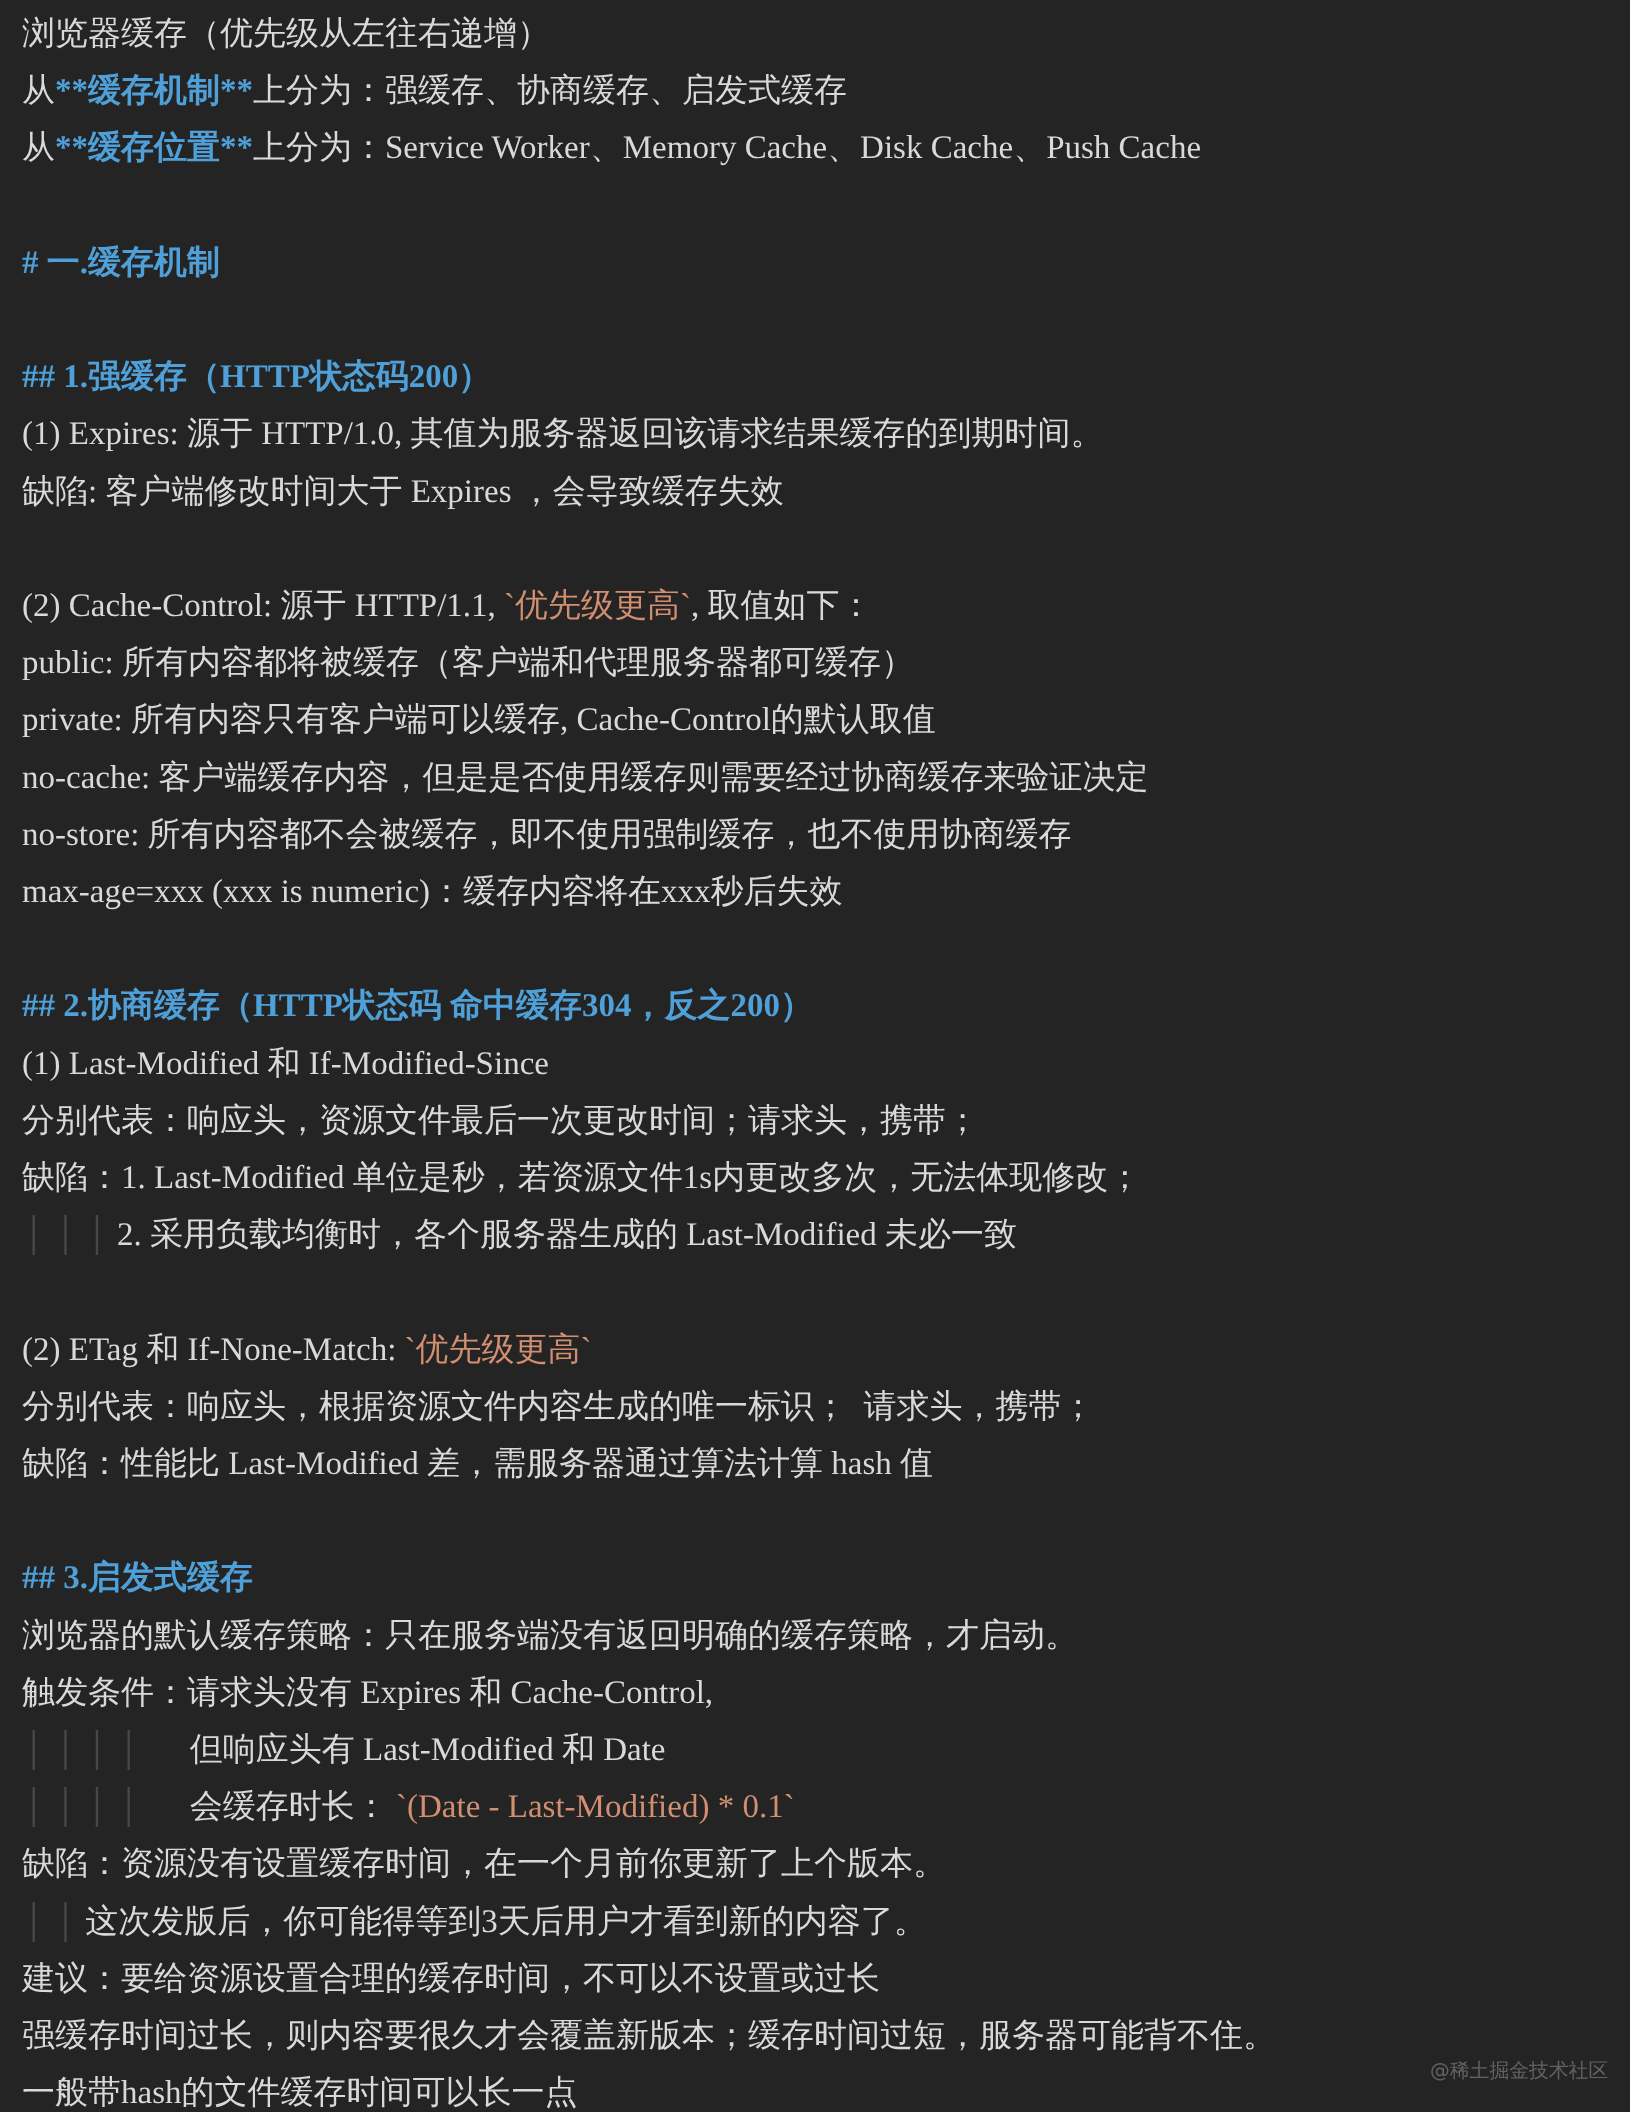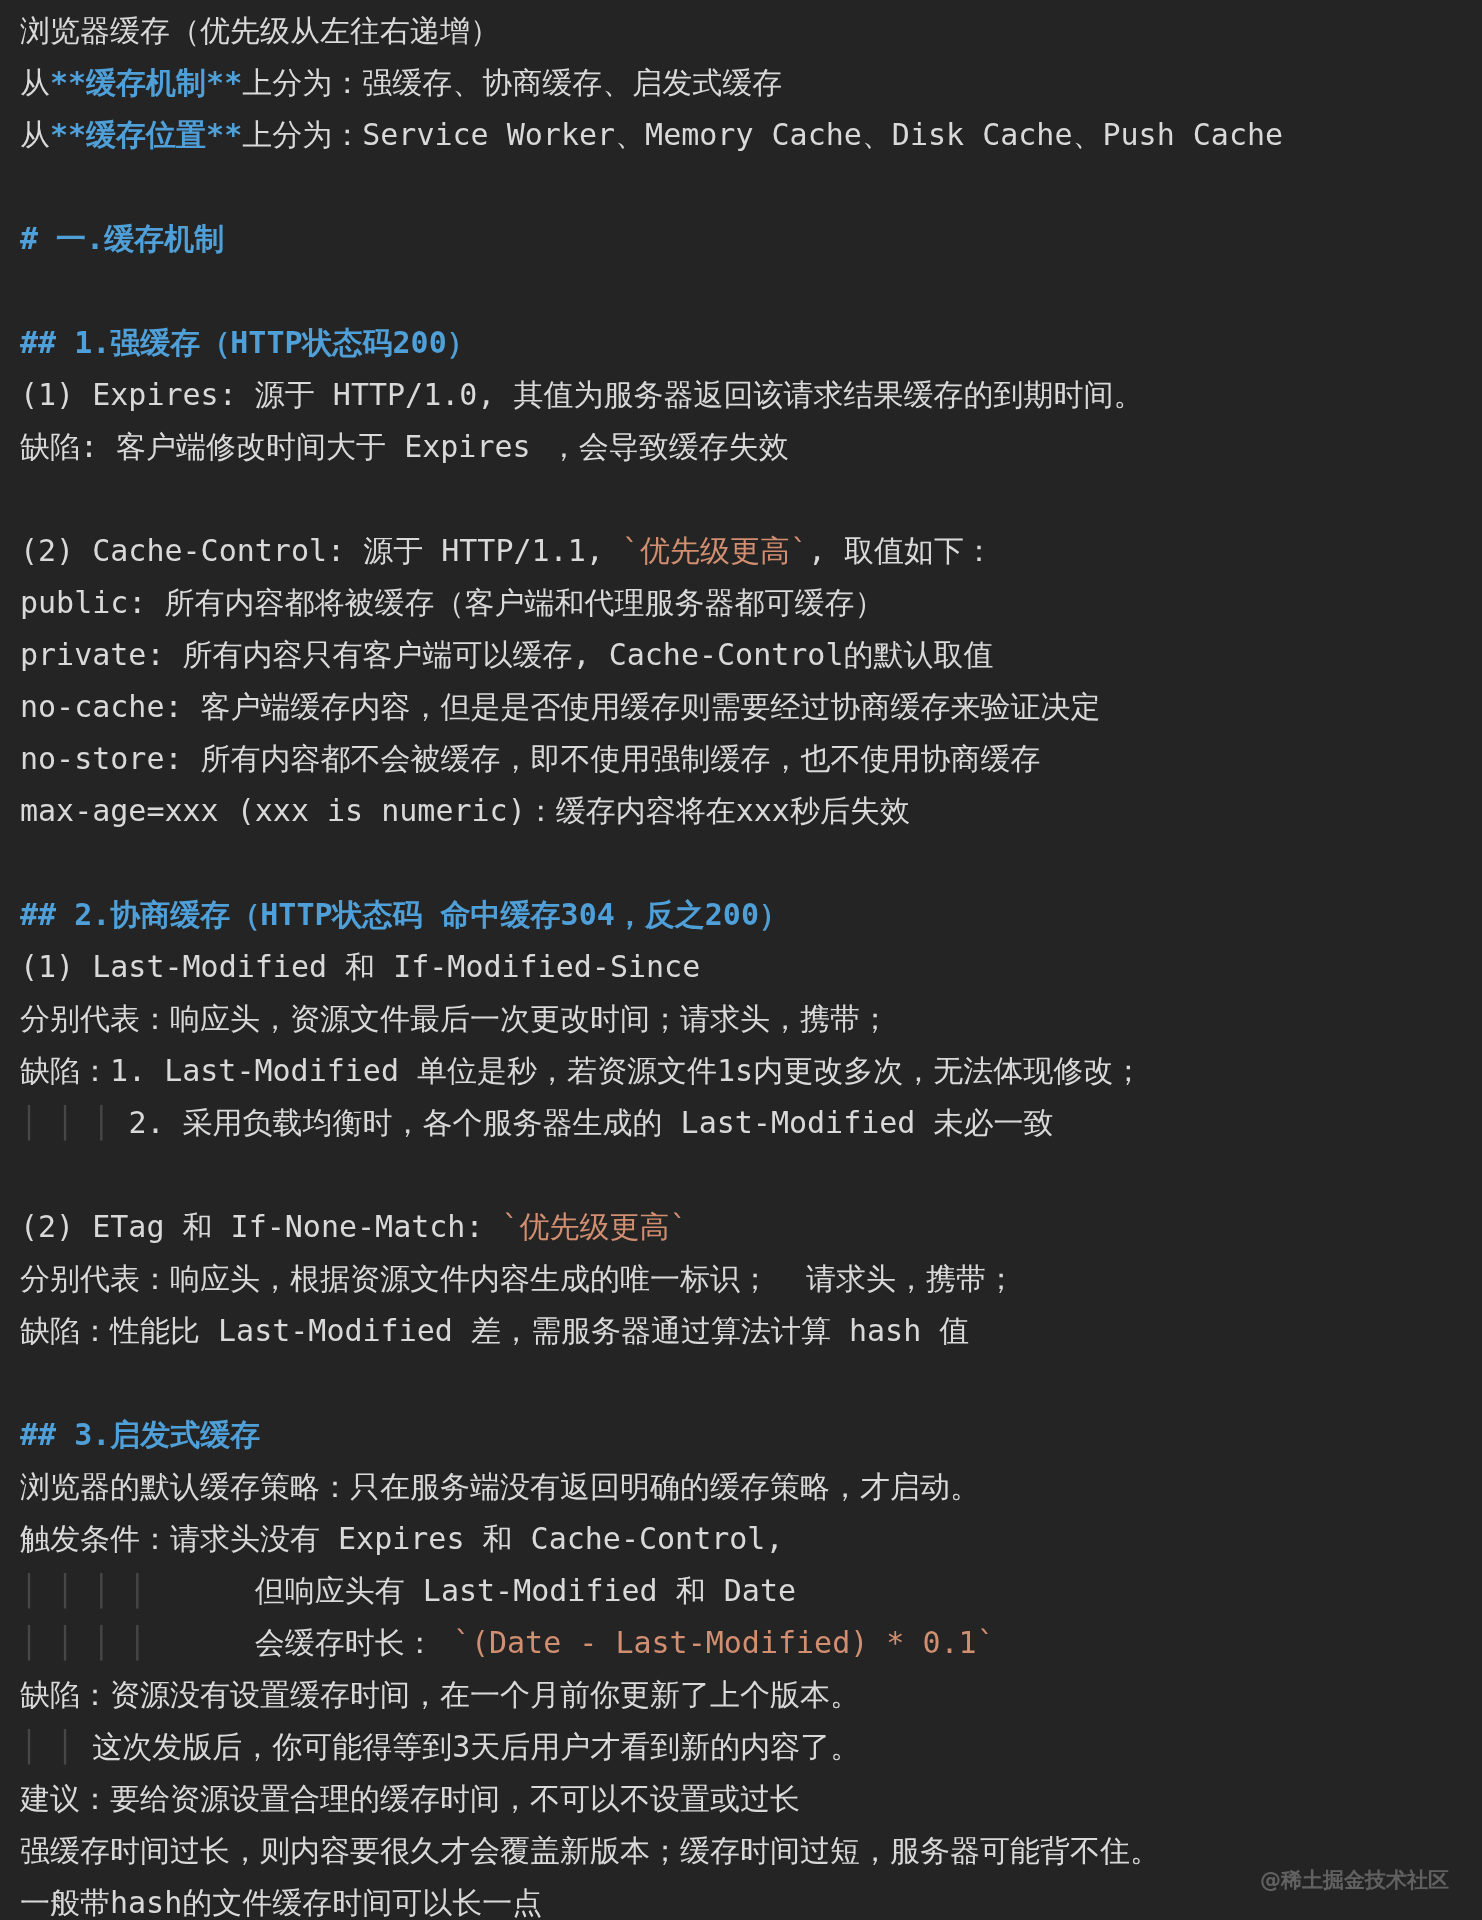--- a/index.html
+++ b/index.html
@@ -14,34 +14,33 @@
     position: absolute;
     top: 5px;
     left: 20px;
     right: 0;
     font-family: "DejaVu Sans Mono", "DejaVu Sans", sans-serif;
     font-size: 30px;
     line-height: 52px;
     color: var(--text, #d9d9d9);
     white-space: pre;
   }
-  .line { height: 52px; overflow: hidden; }
+  .line { height: 52px; overflow: hidden; font-family: Liberation Serif, serif; }
   .s-normal { color: var(--text, #d9d9d9); }
   .s-blue   { color: var(--blue, #4fa0d9); font-weight: bold; }
   .s-orange { color: var(--orange, #d18e70); }
   .s-guide  { color: var(--guide, #474747); }
   .watermark {
     position: absolute;
-    right: 33px;
+    right: 20px;
     bottom: 26px;
     font-family: "DejaVu Sans", "Liberation Sans", sans-serif;
-    font-size: 21px;
+    font-size: 18px;
     color: rgba(255, 255, 255, 0.28);
     white-space: pre;
-    font-weight: bold;
   }
 </style>
 </head>
 <body>
 
 <div id="doc"><div class="line"><span class="s-normal">浏览器缓存（优先级从左往右递增）</span></div><div class="line"><span class="s-normal">从</span><span class="s-blue">**缓存机制**</span><span class="s-normal">上分为：强缓存、协商缓存、启发式缓存</span></div><div class="line"><span class="s-normal">从</span><span class="s-blue">**缓存位置**</span><span class="s-normal">上分为：Service Worker、Memory Cache、Disk Cache、Push Cache</span></div><div class="line blank"></div><div class="line"><span class="s-blue"># 一.缓存机制</span></div><div class="line blank"></div><div class="line"><span class="s-blue">## 1.强缓存（HTTP状态码200）</span></div><div class="line"><span class="s-normal">(1) Expires: 源于 HTTP/1.0, 其值为服务器返回该请求结果缓存的到期时间。</span></div><div class="line"><span class="s-normal">缺陷: 客户端修改时间大于 Expires ，会导致缓存失效</span></div><div class="line blank"></div><div class="line"><span class="s-normal">(2) Cache-Control: 源于 HTTP/1.1, </span><span class="s-orange">`优先级更高`</span><span class="s-normal">, 取值如下：</span></div><div class="line"><span class="s-normal">public: 所有内容都将被缓存（客户端和代理服务器都可缓存）</span></div><div class="line"><span class="s-normal">private: 所有内容只有客户端可以缓存, Cache-Control的默认取值</span></div><div class="line"><span class="s-normal">no-cache: 客户端缓存内容，但是是否使用缓存则需要经过协商缓存来验证决定</span></div><div class="line"><span class="s-normal">no-store: 所有内容都不会被缓存，即不使用强制缓存，也不使用协商缓存</span></div><div class="line"><span class="s-normal">max-age=xxx (xxx is numeric)：缓存内容将在xxx秒后失效</span></div><div class="line blank"></div><div class="line"><span class="s-blue">## 2.协商缓存（HTTP状态码 命中缓存304，反之200）</span></div><div class="line"><span class="s-normal">(1) Last-Modified 和 If-Modified-Since</span></div><div class="line"><span class="s-normal">分别代表：响应头，资源文件最后一次更改时间；请求头，携带；</span></div><div class="line"><span class="s-normal">缺陷：1. Last-Modified 单位是秒，若资源文件1s内更改多次，无法体现修改；</span></div><div class="line"><span class="s-guide">│ │ │ </span><span class="s-normal">2. 采用负载均衡时，各个服务器生成的 Last-Modified 未必一致</span></div><div class="line blank"></div><div class="line"><span class="s-normal">(2) ETag 和 If-None-Match: </span><span class="s-orange">`优先级更高`</span></div><div class="line"><span class="s-normal">分别代表：响应头，根据资源文件内容生成的唯一标识；  请求头，携带；</span></div><div class="line"><span class="s-normal">缺陷：性能比 Last-Modified 差，需服务器通过算法计算 hash 值</span></div><div class="line blank"></div><div class="line"><span class="s-blue">## 3.启发式缓存</span></div><div class="line"><span class="s-normal">浏览器的默认缓存策略：只在服务端没有返回明确的缓存策略，才启动。</span></div><div class="line"><span class="s-normal">触发条件：请求头没有 Expires 和 Cache-Control,</span></div><div class="line"><span class="s-guide">│ │ │ │ </span><span class="s-normal">     但响应头有 Last-Modified 和 Date</span></div><div class="line"><span class="s-guide">│ │ │ │ </span><span class="s-normal">     会缓存时长： </span><span class="s-orange">`(Date - Last-Modified) * 0.1`</span></div><div class="line"><span class="s-normal">缺陷：资源没有设置缓存时间，在一个月前你更新了上个版本。</span></div><div class="line"><span class="s-guide">│ │ </span><span class="s-normal">这次发版后，你可能得等到3天后用户才看到新的内容了。</span></div><div class="line"><span class="s-normal">建议：要给资源设置合理的缓存时间，不可以不设置或过长</span></div><div class="line"><span class="s-normal">强缓存时间过长，则内容要很久才会覆盖新版本；缓存时间过短，服务器可能背不住。</span></div><div class="line"><span class="s-normal">一般带hash的文件缓存时间可以长一点</span></div></div>
 
 <div class="watermark">@稀土掘金技术社区</div>
 
 </body></html>

